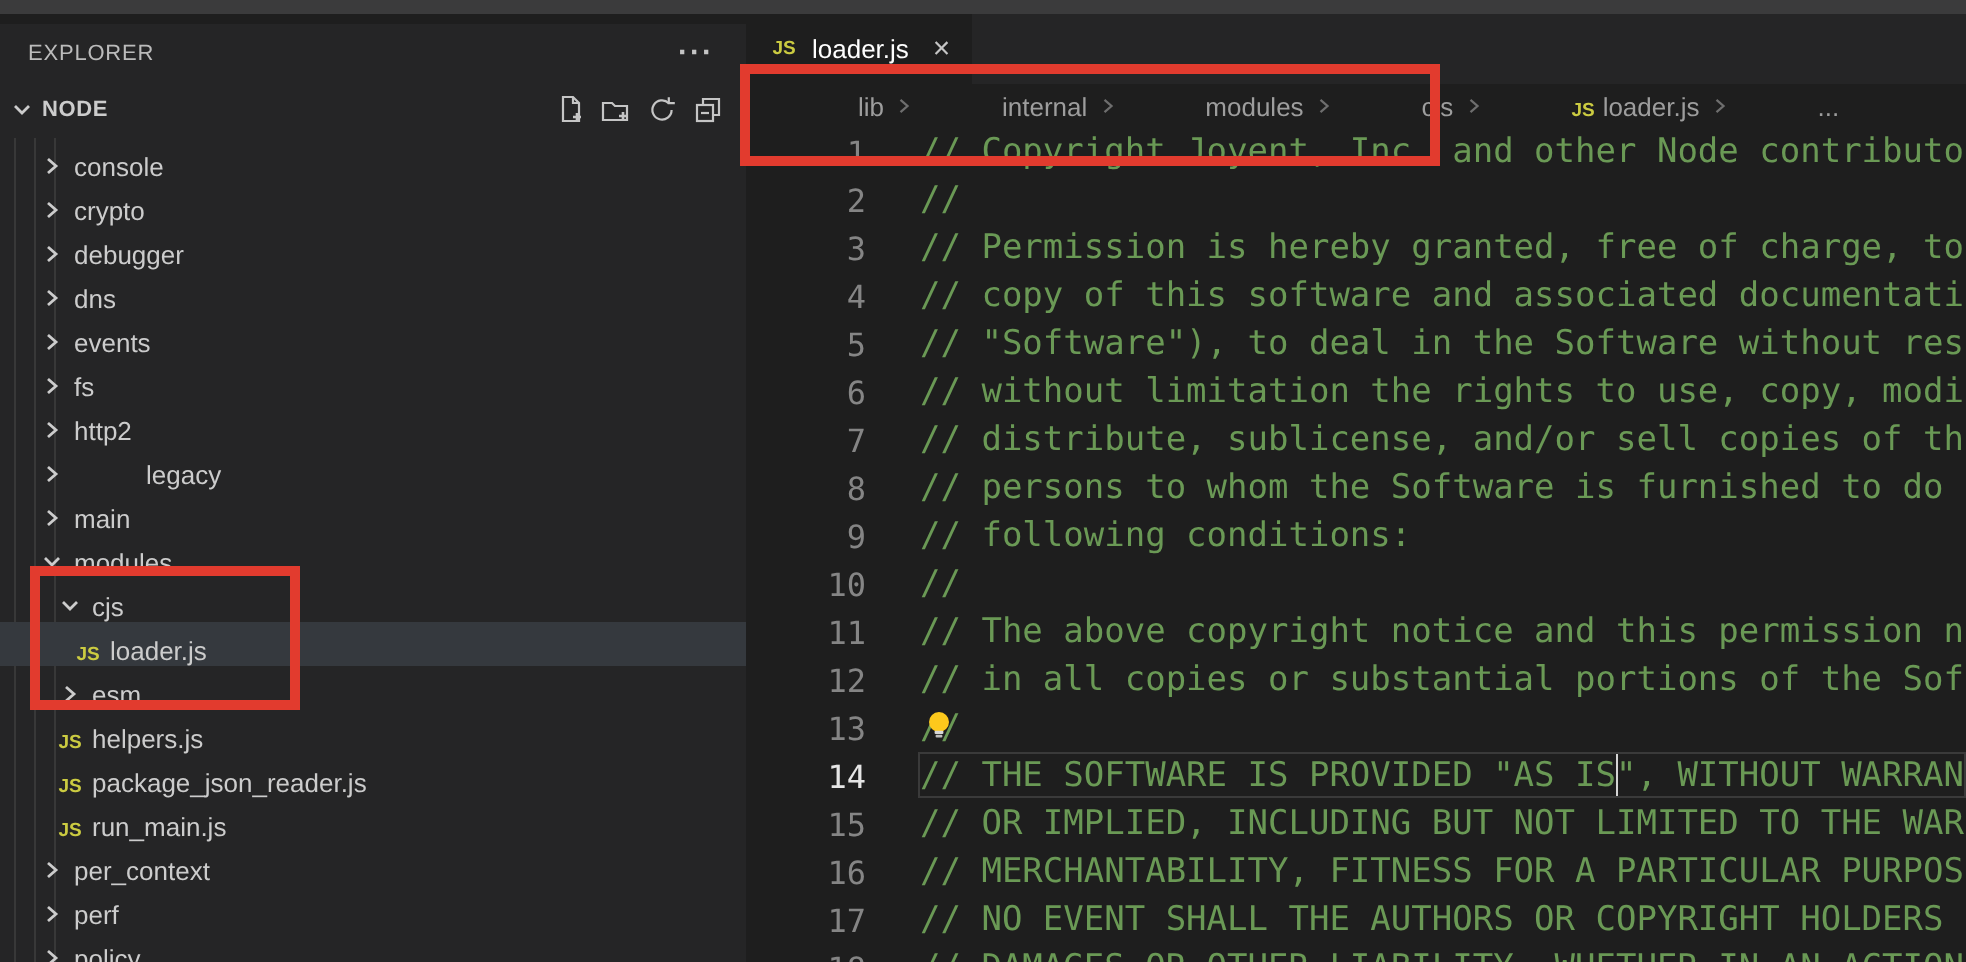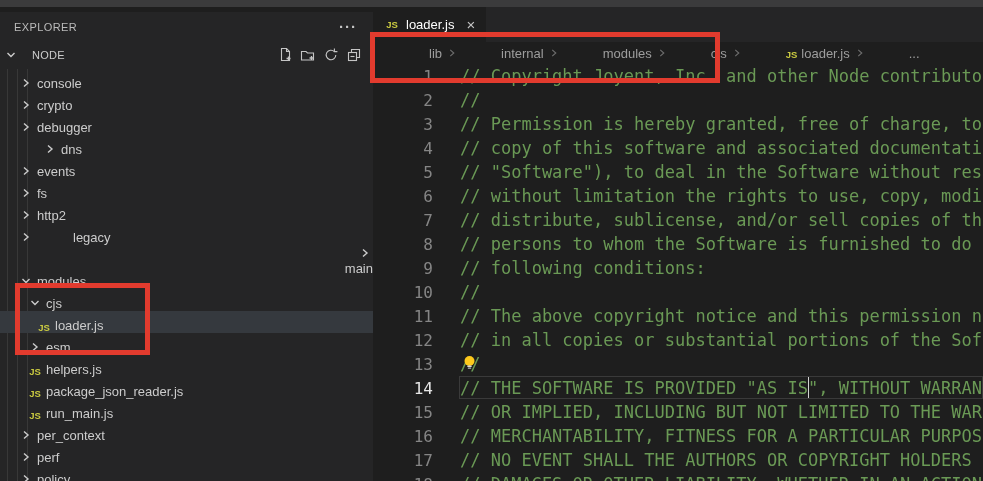--- a/index.html
+++ b/index.html
@@ -9,21 +9,21 @@
   
   .titlebar-strip{position:absolute;left:0;top:0;width:983px;height:7px;background:#3b3b3c;}
 
   
   .sidebar{position:absolute;left:0;top:12px;width:373px;bottom:0;background:#252526;color:#cccccc;}
   .sidebar-header{height:29px;display:flex;align-items:center;justify-content:space-between;
                   padding:0 16px 0 14px;}
   .sidebar-title{font-size:11px;color:#bbbbbb;letter-spacing:.4px;}
   .more-btn{color:#c5c5c5;font-size:15px;font-weight:bold;letter-spacing:1px;cursor:pointer;line-height:10px;}
   .section-header{height:28px;display:flex;align-items:center;padding:0 8px 0 3px;}
-  .section-label{font-size:11px;font-weight:normal;color:#cccccc;margin-left:13px;letter-spacing:.3px;flex:1;}
+  .section-label{font-size:11px;font-weight:bold;color:#cccccc;margin-left:2px;letter-spacing:.3px;flex:1;}
   .section-actions{display:flex;align-items:center;gap:7px;margin-right:3px;}
   .icon-btn{width:16px;height:16px;display:inline-flex;align-items:center;justify-content:center;cursor:pointer;}
   .icon-btn svg{stroke:#c5c5c5;fill:none;stroke-width:1.1;}
   .chev{width:16px;height:16px;flex:0 0 16px;display:inline-flex;align-items:center;justify-content:center;}
   .chev svg{stroke:#cccccc;fill:none;stroke-width:1.4;}
 
   .tree{position:absolute;top:57px;left:0;right:0;bottom:0;overflow:hidden;}
   .guide{position:absolute;top:0;bottom:0;width:1px;background:#383838;}
   .tree-row{height:22px;display:flex;align-items:flex-end;font-size:13px;color:#cccccc;cursor:pointer;position:relative;}
   .tree-row.selected{background:#35393e;}
@@ -130,21 +130,21 @@
   </div>
           <div class="tree-row" style="padding-left: 18px;">
     <span class="chev">
       <svg width="16" height="16" viewBox="0 0 16 16">
                 <polyline points="6,4.5 10,8 6,11.5"></polyline>
               </svg>
     </span>
 
     <span class="tree-label">debugger</span>
   </div>
-          <div class="tree-row" style="padding-left: 18px; margin-left: 24px;">
+          <div class="tree-row" style="padding-left: 18px;">
     <span class="chev">
       <svg width="16" height="16" viewBox="0 0 16 16">
                 <polyline points="6,4.5 10,8 6,11.5"></polyline>
               </svg>
     </span>
 
     <span class="tree-label">dns</span>
   </div>
           <div class="tree-row" style="padding-left: 18px;">
     <span class="chev">
@@ -175,21 +175,21 @@
   </div>
           <div class="tree-row" style="padding-left: 18px; gap: 36px;">
     <span class="chev">
       <svg width="16" height="16" viewBox="0 0 16 16">
                 <polyline points="6,4.5 10,8 6,11.5"></polyline>
               </svg>
     </span>
 
     <span class="tree-label">legacy</span>
   </div>
-          <div class="tree-row" style="padding-left: 18px; flex-direction: column;">
+          <div class="tree-row" style="padding-left: 18px;">
     <span class="chev">
       <svg width="16" height="16" viewBox="0 0 16 16">
                 <polyline points="6,4.5 10,8 6,11.5"></polyline>
               </svg>
     </span>
 
     <span class="tree-label">main</span>
   </div>
           <div class="tree-row" style="padding-left: 18px;">
     <span class="chev">

